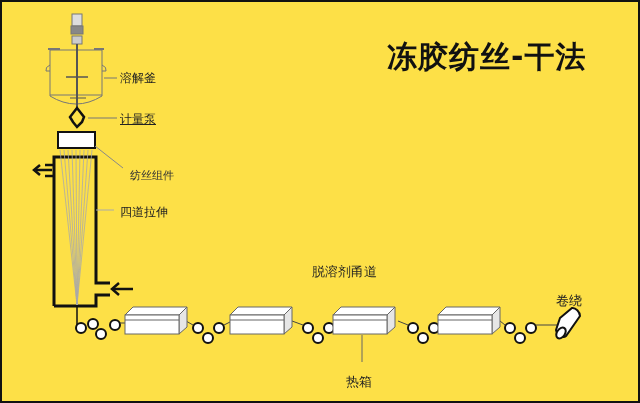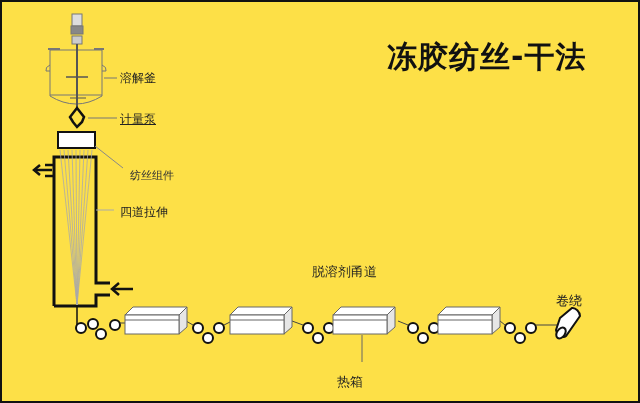--- a/index.html
+++ b/index.html
@@ -134,15 +134,15 @@
       <ellipse cx="561" cy="333" rx="4" ry="6" transform="rotate(35 561 333)"></ellipse>
     </g>
   </svg>
 
   <div class="title">冻胶纺丝-干法</div>
   <div class="lbl" style="left:118px;top:70px;">溶解釜</div>
   <div class="lbl" style="left:118px;top:111px;text-decoration:underline;">计量泵</div>
   <div class="lbl small" style="left:128px;top:168px;">纺丝组件</div>
   <div class="lbl" style="left:118px;top:204px;">四道拉伸</div>
   <div class="lbl" style="left:310px;top:263px;font-size:13px;">脱溶剂甬道</div>
-  <div class="lbl" style="left:335px;top:373px;font-size:13px;">热箱</div>
+  <div class="lbl" style="left:344px;top:373px;font-size:13px;">热箱</div>
   <div class="lbl" style="left:554px;top:292px;font-size:13px;">卷绕</div>
 </div>
 
 </body></html>

